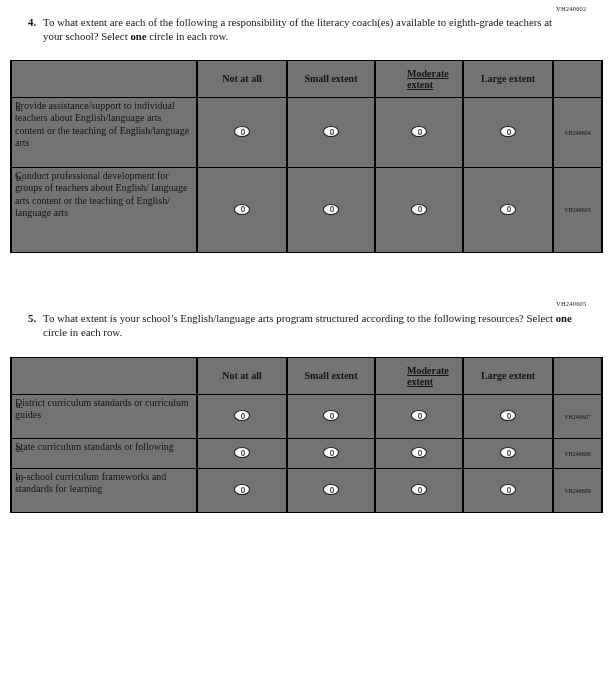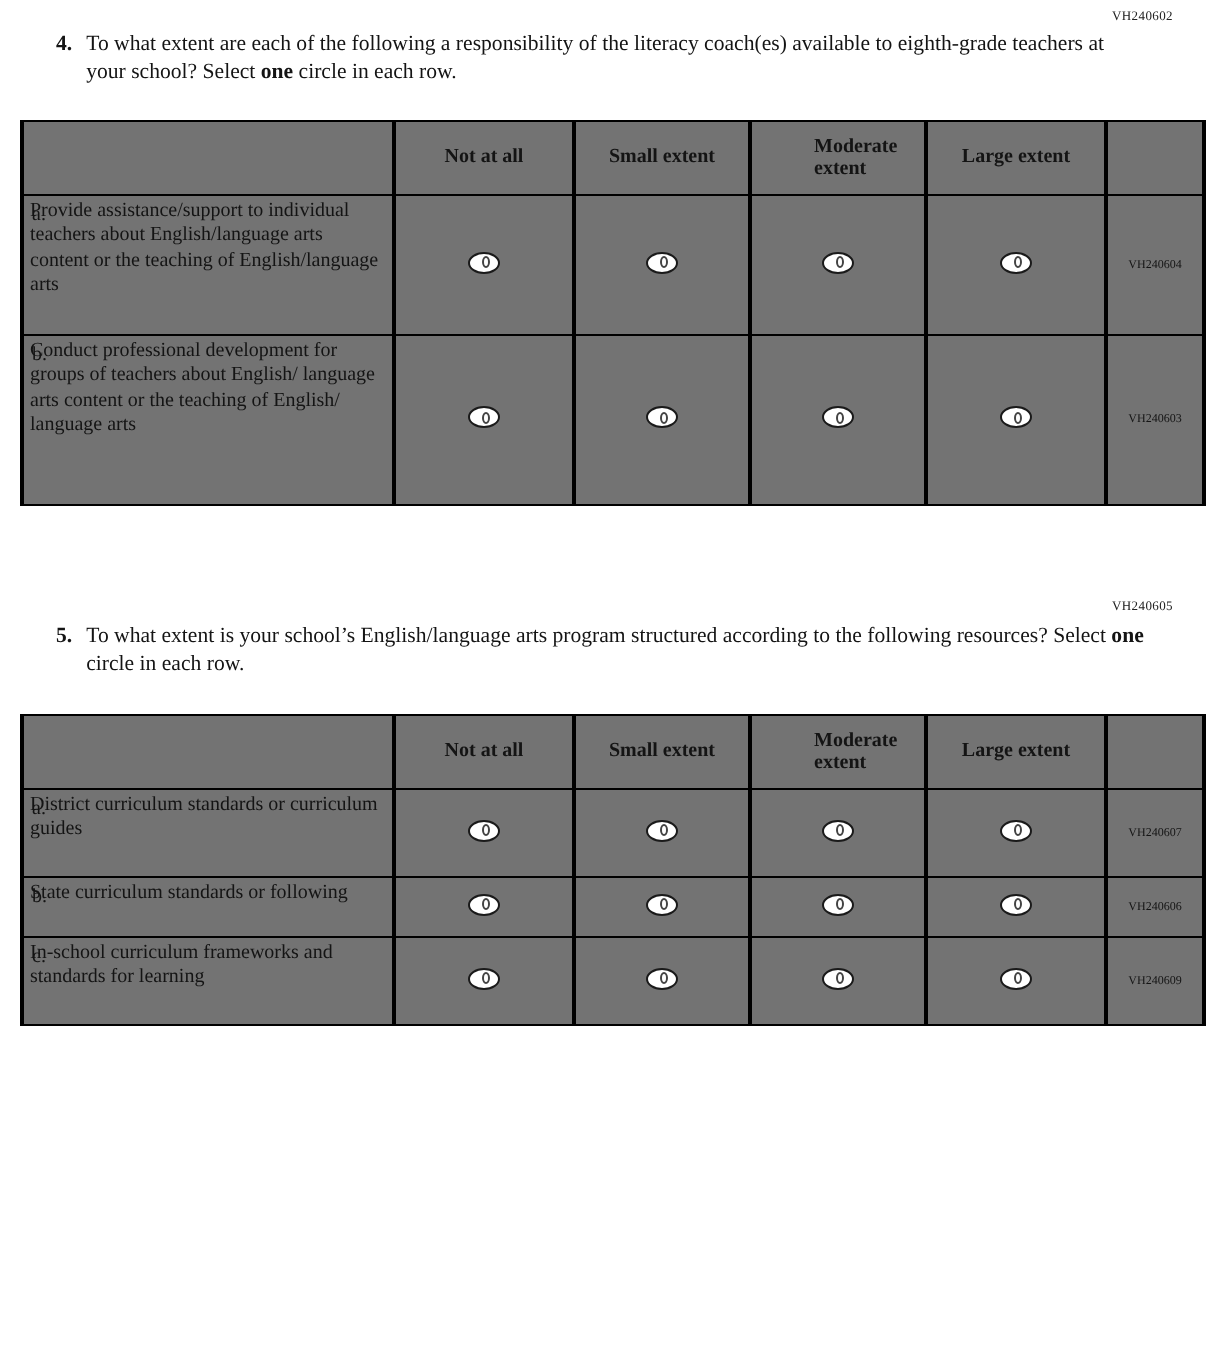--- a/index.html
+++ b/index.html
@@ -27,21 +27,21 @@
   table.qtable td, table.qtable th {
     border-top:1px solid #000; border-bottom:1px solid #000;
     border-left:2px solid #000; border-right:2px solid #000;
     padding:2px 3px;
   }
   table.qtable { border:1px solid #000; }
   th.opt-head {
     font-weight:bold; text-align:center; vertical-align:middle;
     height:32px; line-height:1.15; font-size:10px;
   }
-  th.opt-head.narrow { padding:0 31px; }
+  th.opt-head.narrow { padding:0 31px;text-decoration:underline; }
   td.row-label {
     vertical-align:top; text-align:left; line-height:1.24;
     position:relative; padding:4px 4px 4px 18px;
   }
   td.row-label .rlab {
     position:absolute; left:4px; top:4px; font-weight:normal;
   }
   td.opt-cell { text-align:center; vertical-align:middle; }
   td.code-cell {
     text-align:center; vertical-align:middle; font-size:6px; padding:1px;

